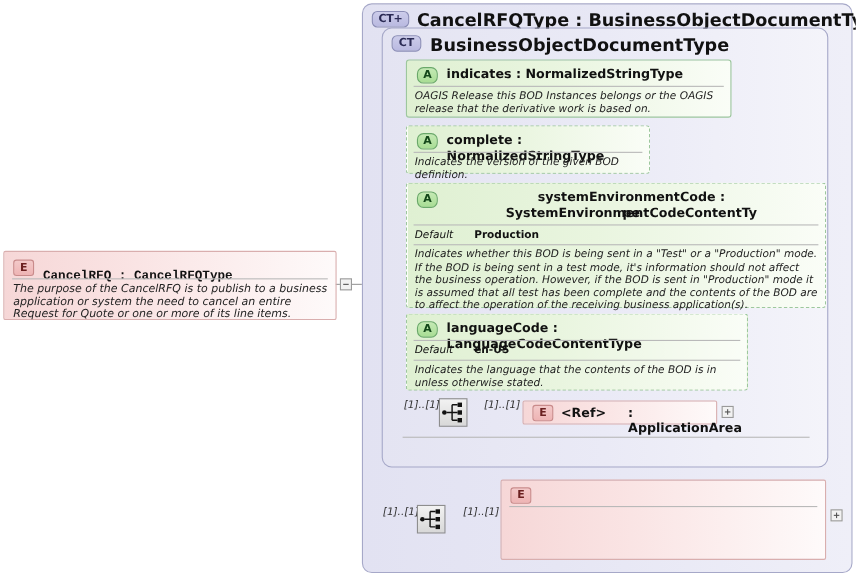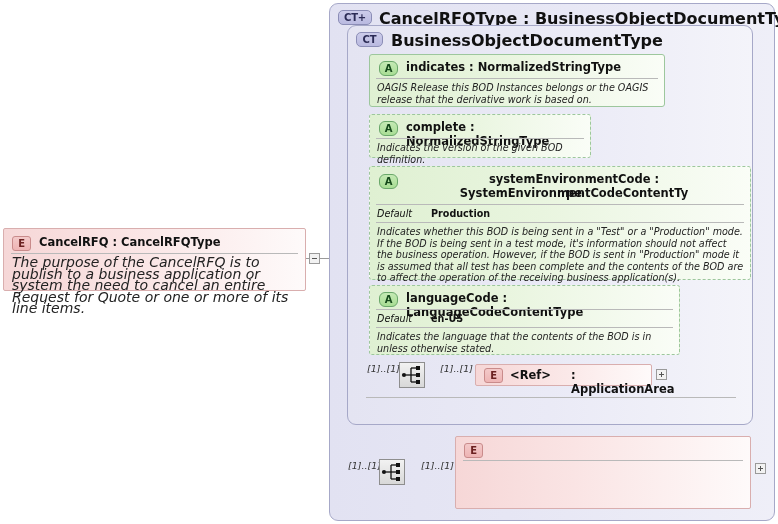--- a/index.html
+++ b/index.html
@@ -72,21 +72,21 @@
   .def-label{font-style:italic;color:#111;}
   .def-val{font-weight:bold;color:#111;margin-left:19px;}
 
   
   .el-card{
     border:1px solid #d9aeae;border-radius:2px;
     background:linear-gradient(to right,#f6d7d7 0%,#fae4e4 40%,#fefafa 100%);
   }
   .el-name{position:absolute;font-size:11.5px;font-weight:bold;color:#111;}
   .el-doc{
-    position:absolute;font-style:italic;font-size:14px;color:#222;line-height:11.5px;
+    position:absolute;font-style:italic;font-size:10px;color:#222;line-height:11.5px;
   }
 
   
   .panel-note{
     position:absolute;font-style:italic;font-size:9.6px;color:#222;line-height:11.5px;
   }
   .panel-note-rule{position:absolute;height:1px;background:#b9b9b9;}
 
   
   .line{position:absolute;background:#9a9a9a;}
@@ -132,21 +132,21 @@
 
   <div class="line hline" style="left:358px;top:472px;width:20px;"></div>
   <div class="line hline" style="left:406px;top:472px;width:44px;"></div>
 
   <div class="line vline" style="left:375px;top:270px;height:105px;"></div>
   <div class="line hline" style="left:375px;top:375px;width:24px;"></div>
   <div class="line hline" style="left:427px;top:375px;width:48px;"></div>
 
   <div class="box el-card" style="left:3px;top:228px;width:303px;height:63px;">
     <div class="badge badge-e" style="left:8px;top:7px;">E</div>
-    <div class="el-name" style="left:35px;top:6px;">CancelRFQ : CancelRFQType</div>
+    <div class="el-name" style="left:35px;top:16px;font-family:Liberation Mono, monospace;">CancelRFQ : CancelRFQType</div>
     <div class="attr-rule" style="top:24px;left:7px;right:7px;"></div>
     <div class="el-doc" style="left:8px;top:28px;width:288px;">The purpose of the CancelRFQ is to publish to a business application or system the need to cancel an entire Request for Quote or one or more of its line items.</div>
   </div>
 
   <div class="box ct-panel" style="left:329px;top:3px;width:446px;height:518px;">
     <div class="badge badge-ct badge-ct-plus" style="left:8px;top:6px;">
       <span>CT</span>
         <span>+</span>
     </div>
     <div class="panel-title" style="left:49px;top:5px;">CancelRFQType : BusinessObjectDocumentType</div>

